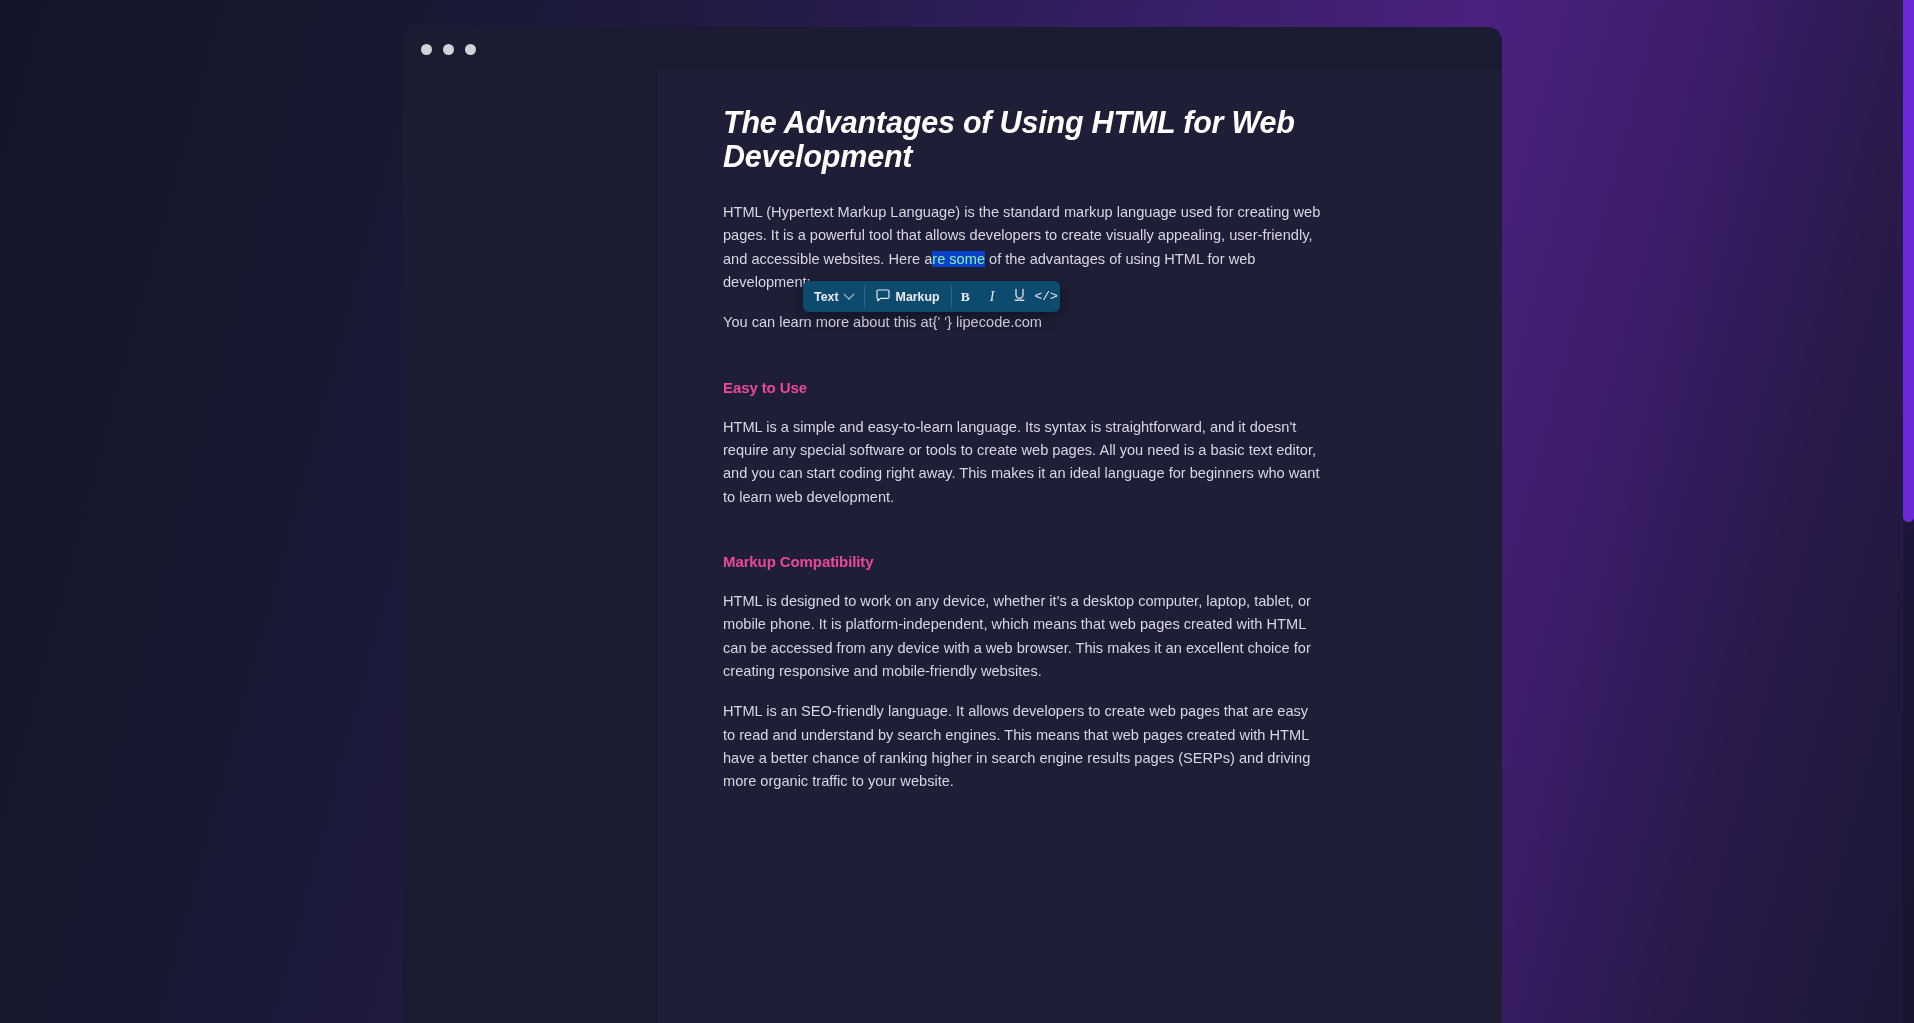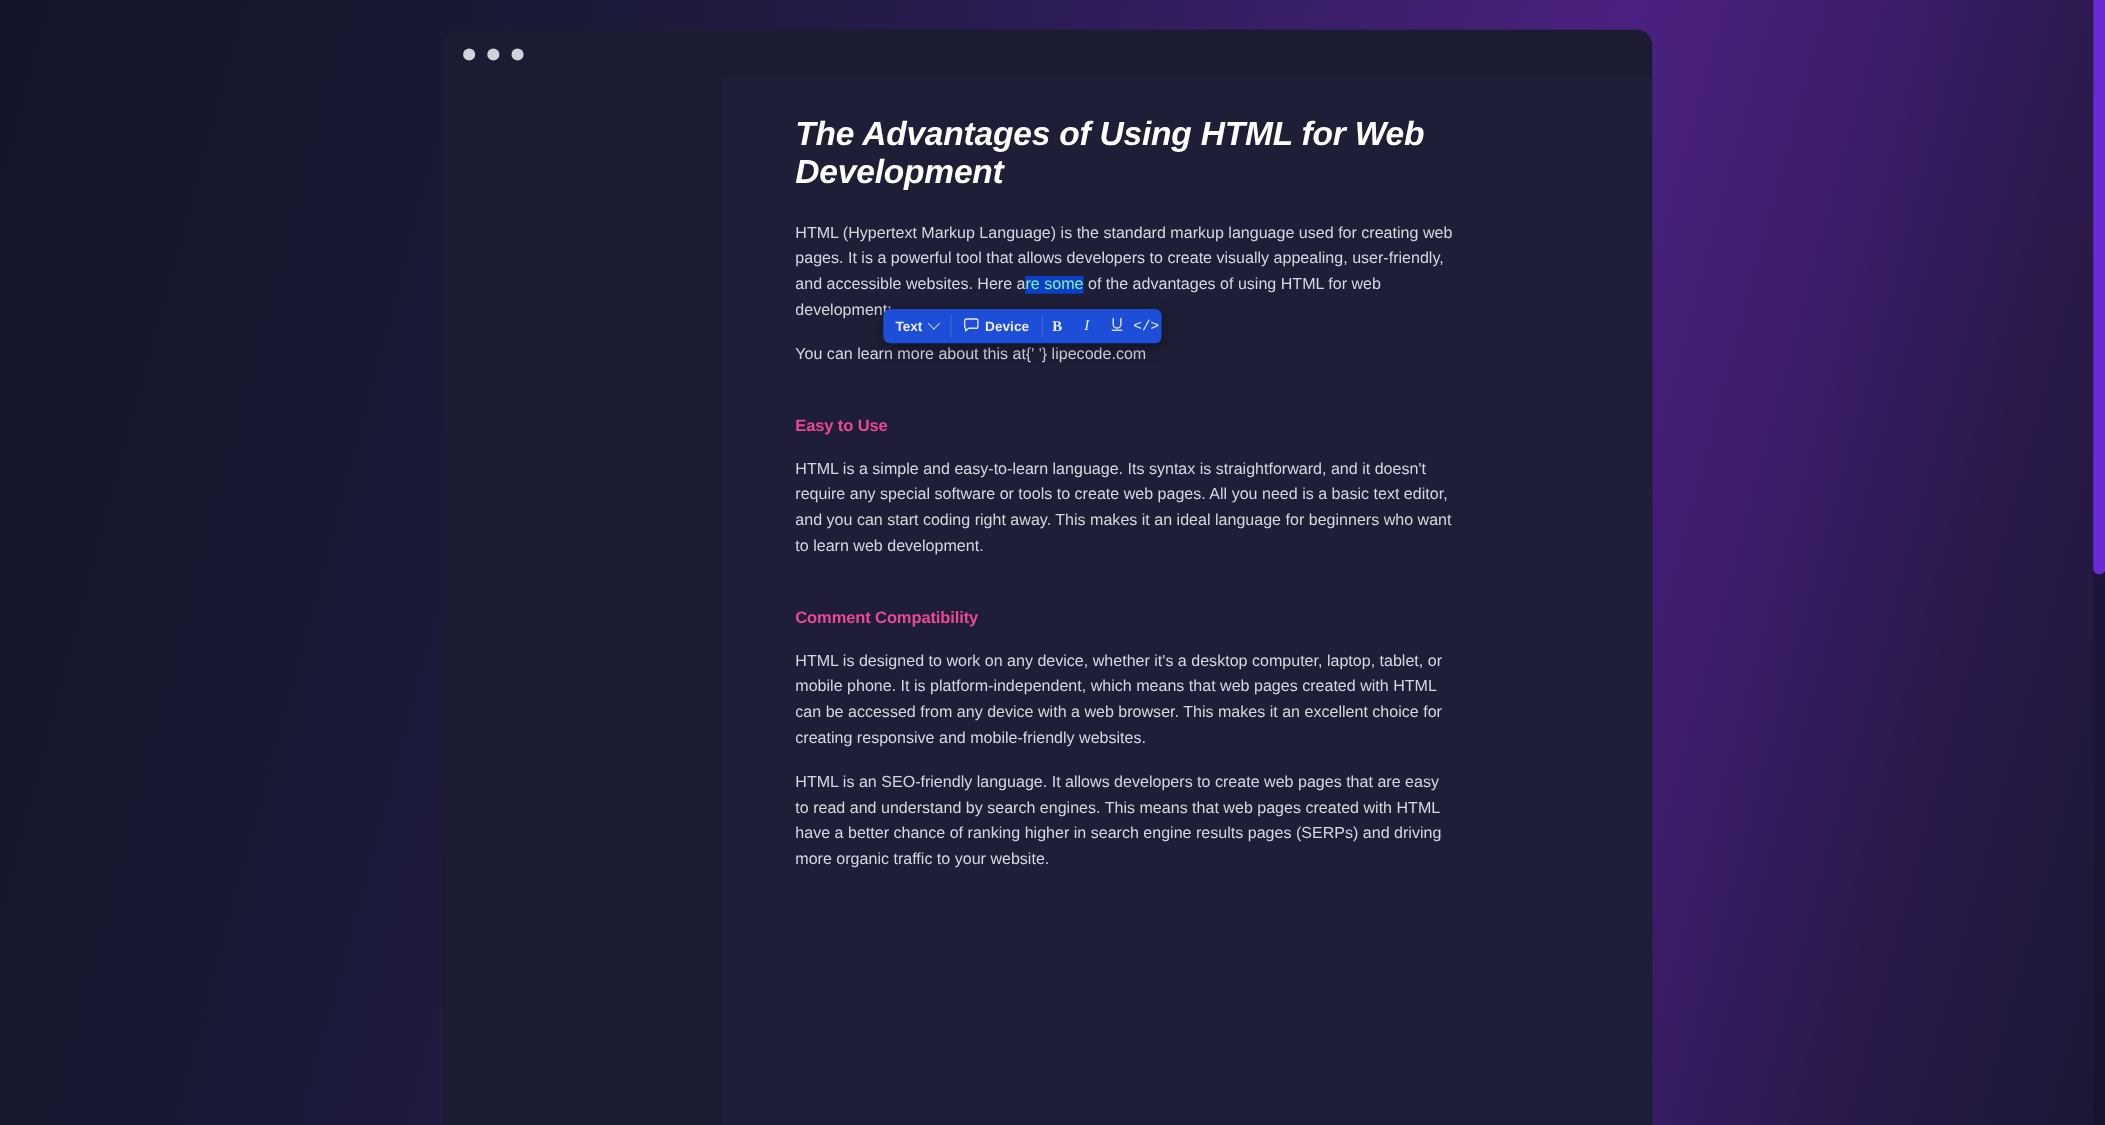--- a/index.html
+++ b/index.html
@@ -124,21 +124,21 @@
   }
 
   
   #format-toolbar {
     position: absolute;
     left: 144px;
     top: 210px;
     height: 31px;
     display: flex;
     align-items: stretch;
-    background: #1d4ed8;
+    background: #0c4a6e;
     border-radius: 6px;
     box-shadow: 0 4px 14px rgba(0,0,0,0.42);
     z-index: 40;
     font-size: 12.4px;
     color: #e9e9f2;
     user-select: none;
   }
 
   .tb-group {
     display: flex;
@@ -226,21 +226,21 @@
 
         <h1 id="doc-title">The Advantages of Using HTML for Web Development</h1>
 
         <p class="doc-p"><span>HTML (Hypertext Markup Language) is the standard markup language used for creating web pages. It is a powerful tool that allows developers to create visually appealing, user-friendly, and accessible websites. Here a</span><span class="sel-highlight">re some</span><span> of the advantages of using HTML for web development:</span></p>
 
         <p class="doc-p">You can learn more about this at{' '} lipecode.com</p>
 
         <h2 class="doc-h2">Easy to Use</h2>
         <p class="doc-p">HTML is a simple and easy-to-learn language. Its syntax is straightforward, and it doesn't require any special software or tools to create web pages. All you need is a basic text editor, and you can start coding right away. This makes it an ideal language for beginners who want to learn web development.</p>
 
-        <h2 class="doc-h2">Comment Compatibility</h2>
+        <h2 class="doc-h2">Markup Compatibility</h2>
         <p class="doc-p">HTML is designed to work on any device, whether it's a desktop computer, laptop, tablet, or mobile phone. It is platform-independent, which means that web pages created with HTML can be accessed from any device with a web browser. This makes it an excellent choice for creating responsive and mobile-friendly websites.</p>
 
         <p class="doc-p">HTML is an SEO-friendly language. It allows developers to create web pages that are easy to read and understand by search engines. This means that web pages created with HTML have a better chance of ranking higher in search engine results pages (SERPs) and driving more organic traffic to your website.</p>
 
       </div>
 
       <div id="format-toolbar">
 
         <div class="tb-group">
           <div class="tb-btn">
@@ -251,21 +251,21 @@
 
         <div class="tb-sep"></div>
 
         <div class="tb-group">
           <div class="tb-btn">
             <span>
               <svg width="14" height="13" viewBox="0 0 14 13" fill="none" aria-hidden="true">
                 <path d="M1 2.2A1.2 1.2 0 0 1 2.2 1h9.6A1.2 1.2 0 0 1 13 2.2v6A1.2 1.2 0 0 1 11.8 9.4H4.6L1.8 11.8V9.4A1.2 1.2 0 0 1 1 8.2z" stroke="#e6e5f0" stroke-width="1.2" stroke-linejoin="round"></path>
               </svg>
             </span>
-            <span>Device</span>
+            <span>Markup</span>
           </div>
         </div>
 
         <div class="tb-sep"></div>
 
         <div class="tb-group">
           <div class="tb-btn tb-icon-btn">
             <span class="glyph-b">B</span>
           </div>
           <div class="tb-btn tb-icon-btn">

